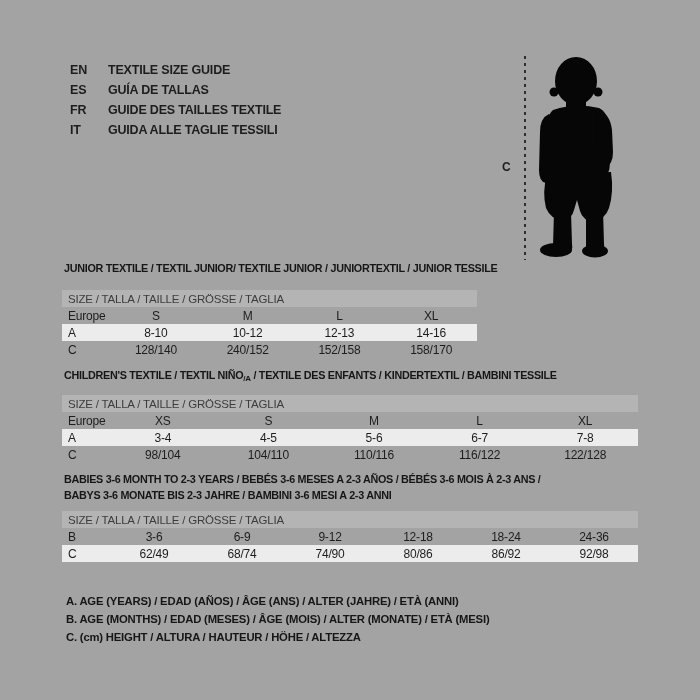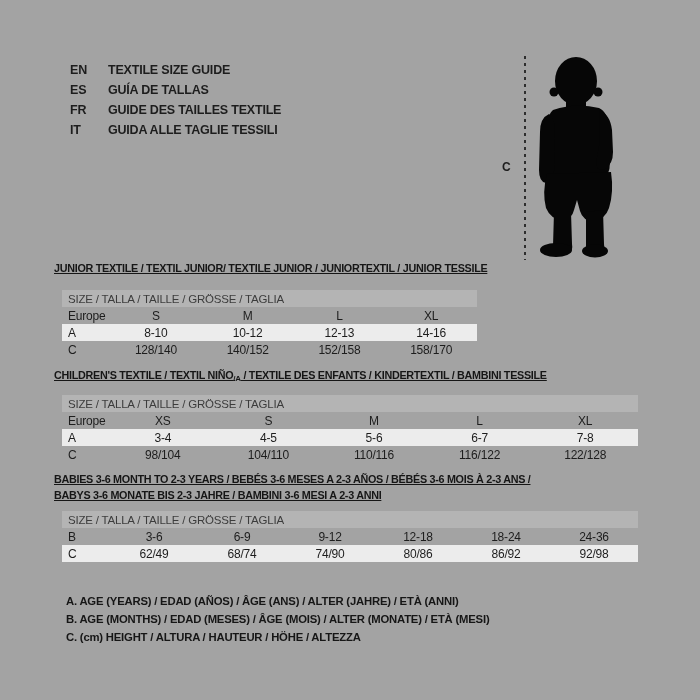--- a/index.html
+++ b/index.html
@@ -14,22 +14,22 @@
   .lang-code{width:38px;}
   
   .baby-svg{position:absolute;left:533px;top:50px;}
   .dash-line{
     position:absolute;left:524px;top:56px;width:2px;height:204px;
     background:repeating-linear-gradient(to bottom,#2e2e2e 0 3px,transparent 3px 7px);
   }
   .c-label{position:absolute;left:502px;top:160px;font-size:12px;font-weight:bold;}
   
   .tbl-title{
-    position:absolute;left:54px;font-weight:bold;font-size:10.8px;letter-spacing:-0.3px;
-    white-space:nowrap;color:#161616;text-decoration:underline;
+    position:absolute;left:64px;font-weight:bold;font-size:10.8px;letter-spacing:-0.3px;
+    white-space:nowrap;color:#161616;
   }
   .tbl-title .subA{font-size:8px;vertical-align:-2px;}
   .tbl-title.twoline{white-space:normal;width:580px;line-height:16px;}
   .sizetable{position:absolute;left:62px;}
   .t1{width:415px;}
   .t2,.t3{width:576px;}
   .size-bar{
     height:17px;display:flex;align-items:center;padding-left:6px;box-sizing:border-box;
     font-size:11.5px;letter-spacing:-0.2px;color:#3c3c3c;
   }
@@ -94,21 +94,21 @@
     <div class="trow shaded">
       <span class="tlabel">A</span>
       <span class="tcell">8-10</span>
       <span class="tcell">10-12</span>
       <span class="tcell">12-13</span>
       <span class="tcell">14-16</span>
     </div>
     <div class="trow">
       <span class="tlabel">C</span>
       <span class="tcell">128/140</span>
-      <span class="tcell">140/152</span>
+      <span class="tcell">240/152</span>
       <span class="tcell">152/158</span>
       <span class="tcell">158/170</span>
     </div>
   </div>
 
   <div class="tbl-title" style="top:369px;"><span>CHILDREN'S TEXTILE / TEXTIL NIÑO</span><span class="subA">/A</span><span> / TEXTILE DES ENFANTS / KINDERTEXTIL / BAMBINI TESSILE</span></div>
   <div class="sizetable t2" style="top:395px;">
     <div class="size-bar" style="background:#b4b4b4;">SIZE / TALLA / TAILLE / GRÖSSE / TAGLIA</div>
     <div class="trow">
       <span class="tlabel">Europe</span>

